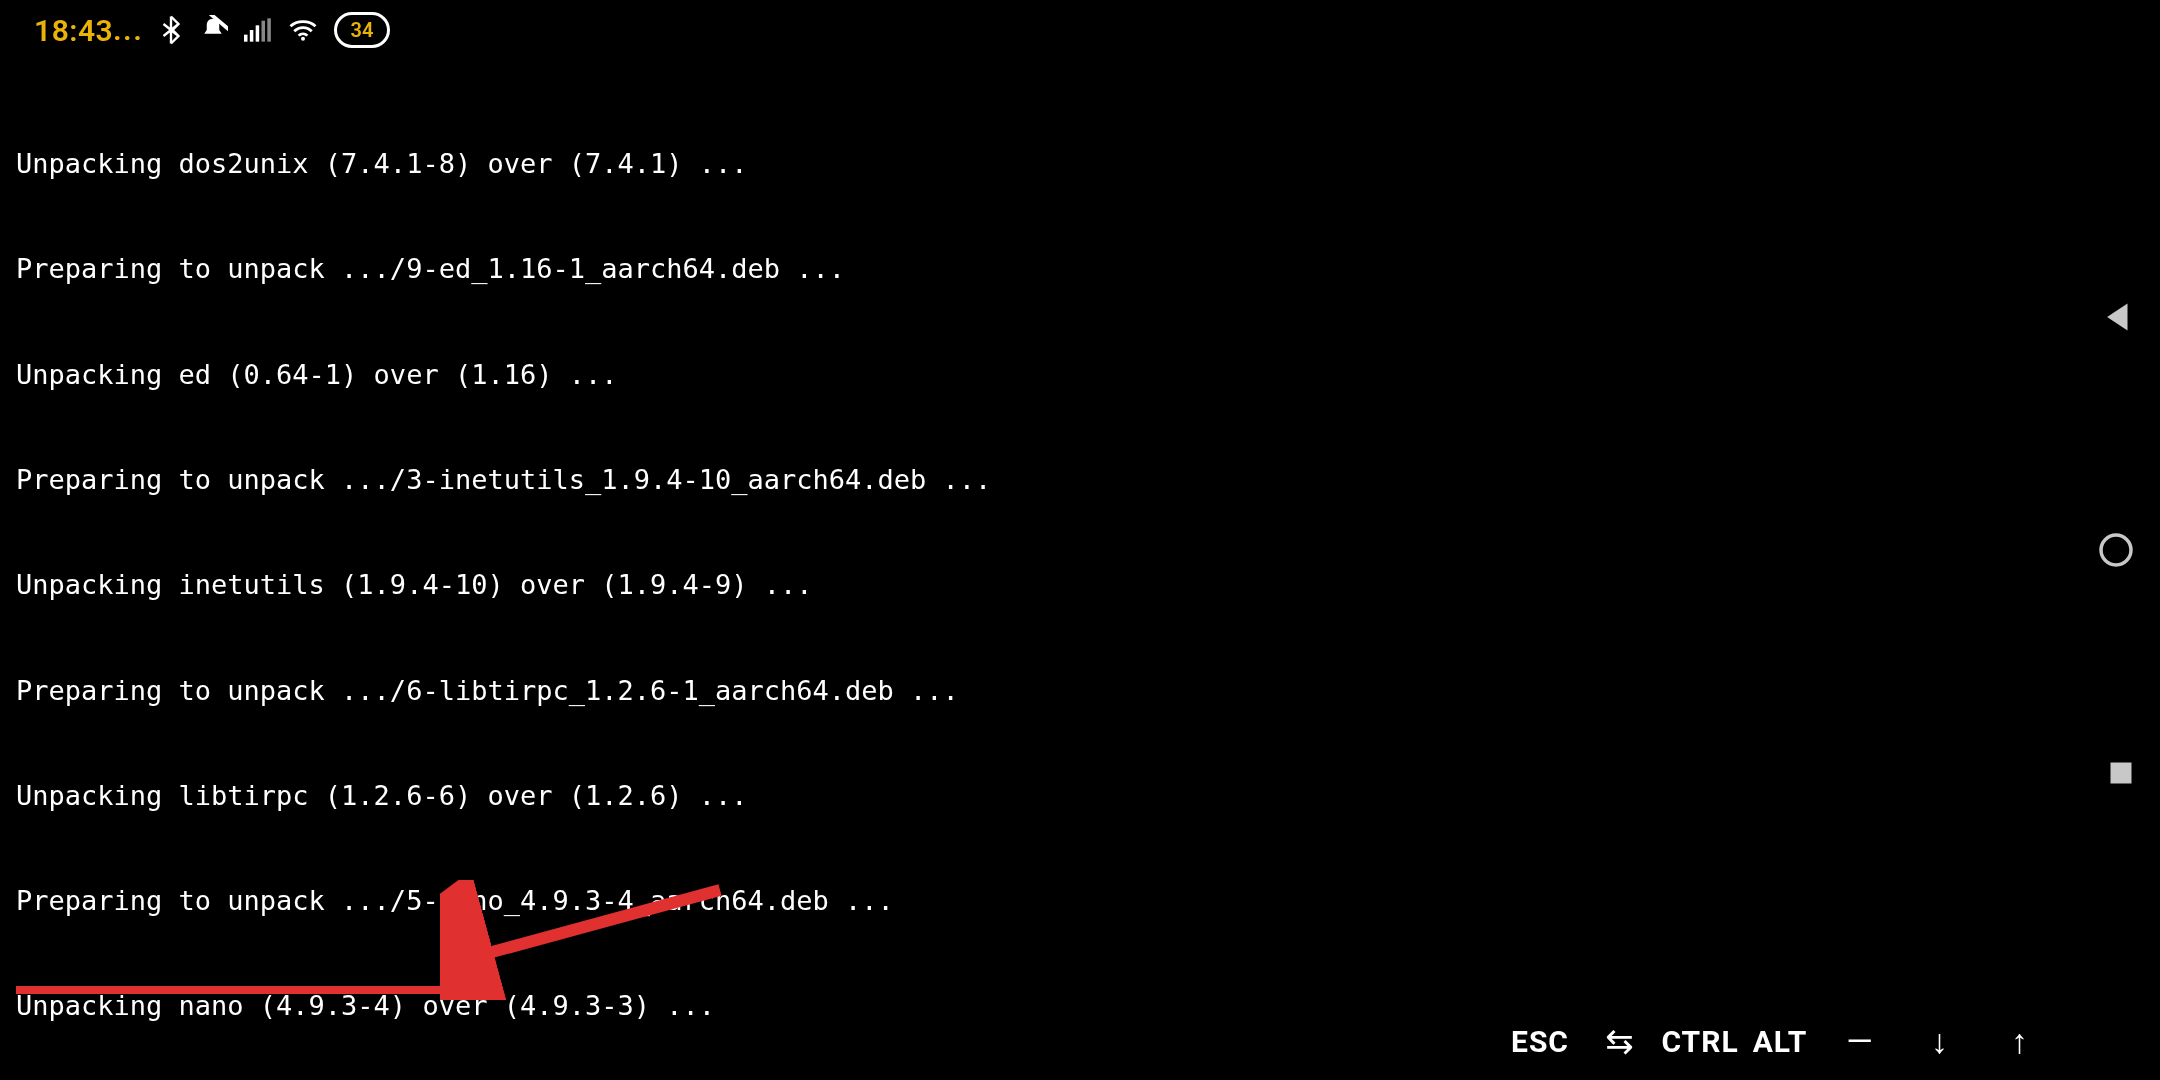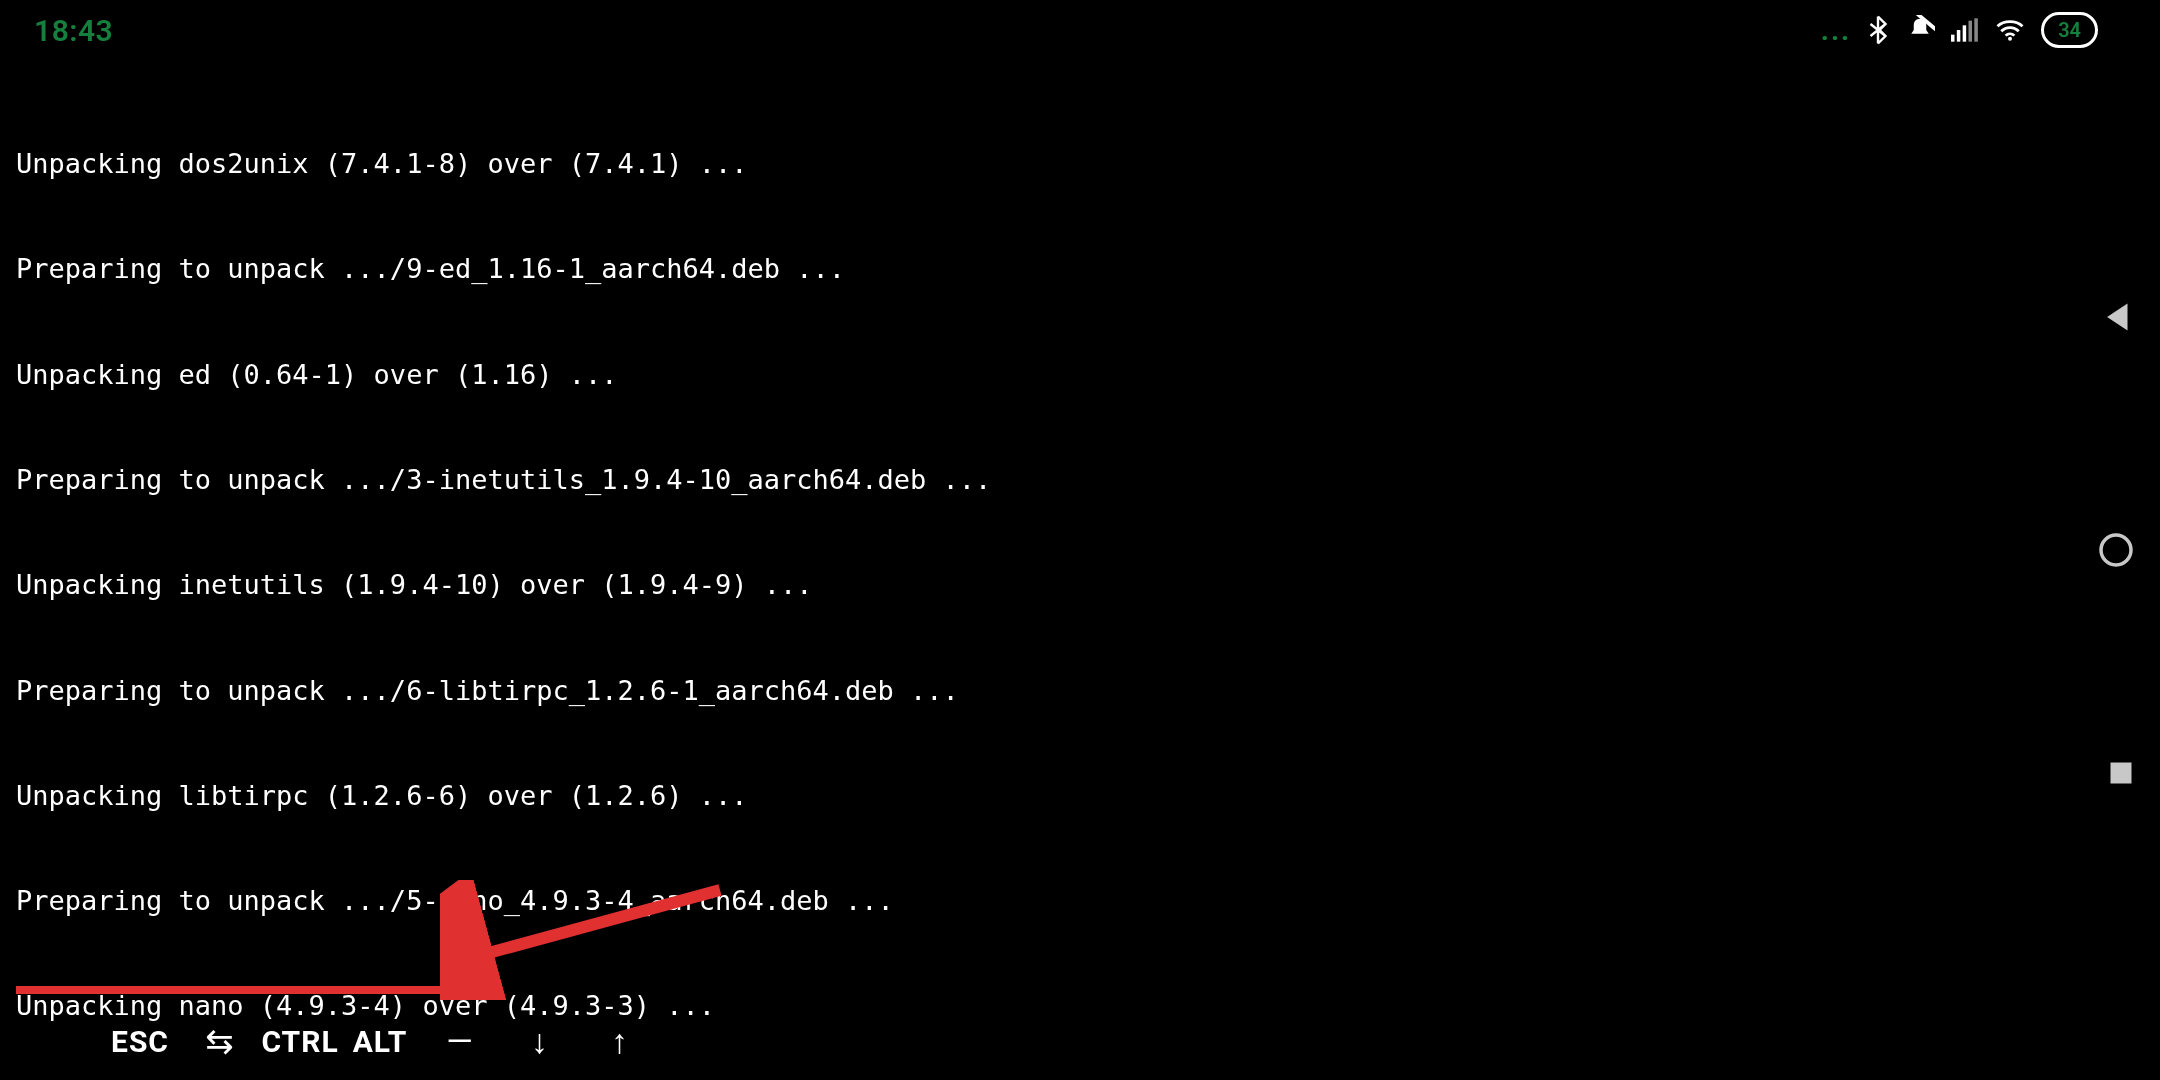--- a/index.html
+++ b/index.html
@@ -15,24 +15,24 @@
     position: relative;
   }
   
   .statusbar {
     position: absolute;
     top: 0; left: 0;
     width: 2064px;
     height: 60px;
     display: flex;
     align-items: center;
-    justify-content: space-between;
+    justify-content: flex-start;
     padding: 0 34px 0 34px;
     font-family: -apple-system, "Segoe UI", Roboto, sans-serif;
-    color: #15803d;
+    color: #eab308;
   }
   .statusbar .clock {
     font-size: 30px;
     font-weight: 600;
     letter-spacing: 0.5px;
   }
   .statusbar .right {
     display: flex;
     align-items: center;
     gap: 16px;
@@ -82,21 +82,21 @@
 
   
   .keyrow {
     position:absolute;
     left: 0;
     bottom: 0;
     width: 1960px;
     height: 78px;
     display: flex;
     align-items: center;
-    justify-content: flex-start;
+    justify-content: flex-end;
     padding: 0 100px 0 100px;
     font-family: -apple-system, "Segoe UI", Roboto, sans-serif;
     color: #fff;
   }
   .keyrow .key {
     font-size: 30px;
     font-weight: 700;
     letter-spacing: 1px;
     min-width: 80px;
     text-align: center;

